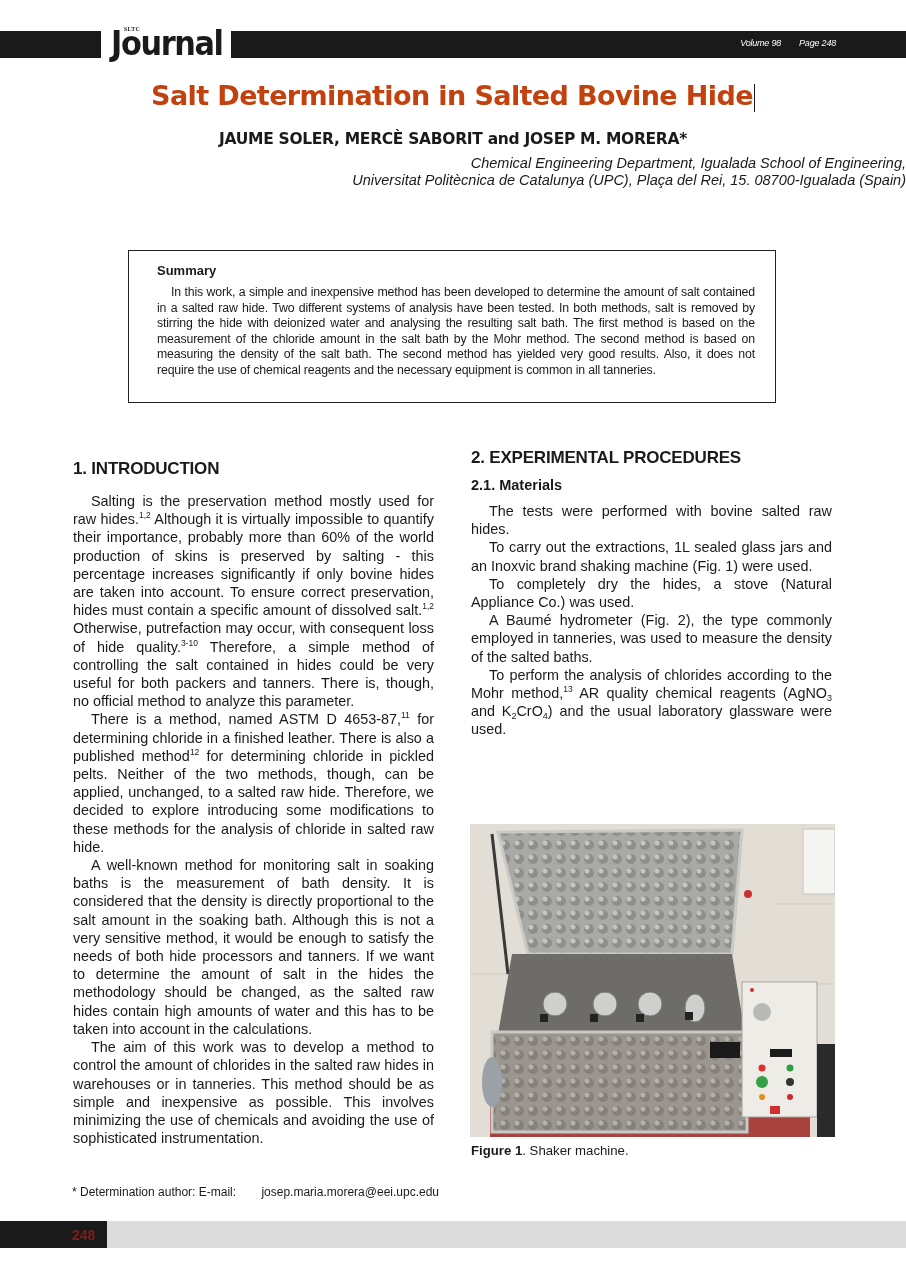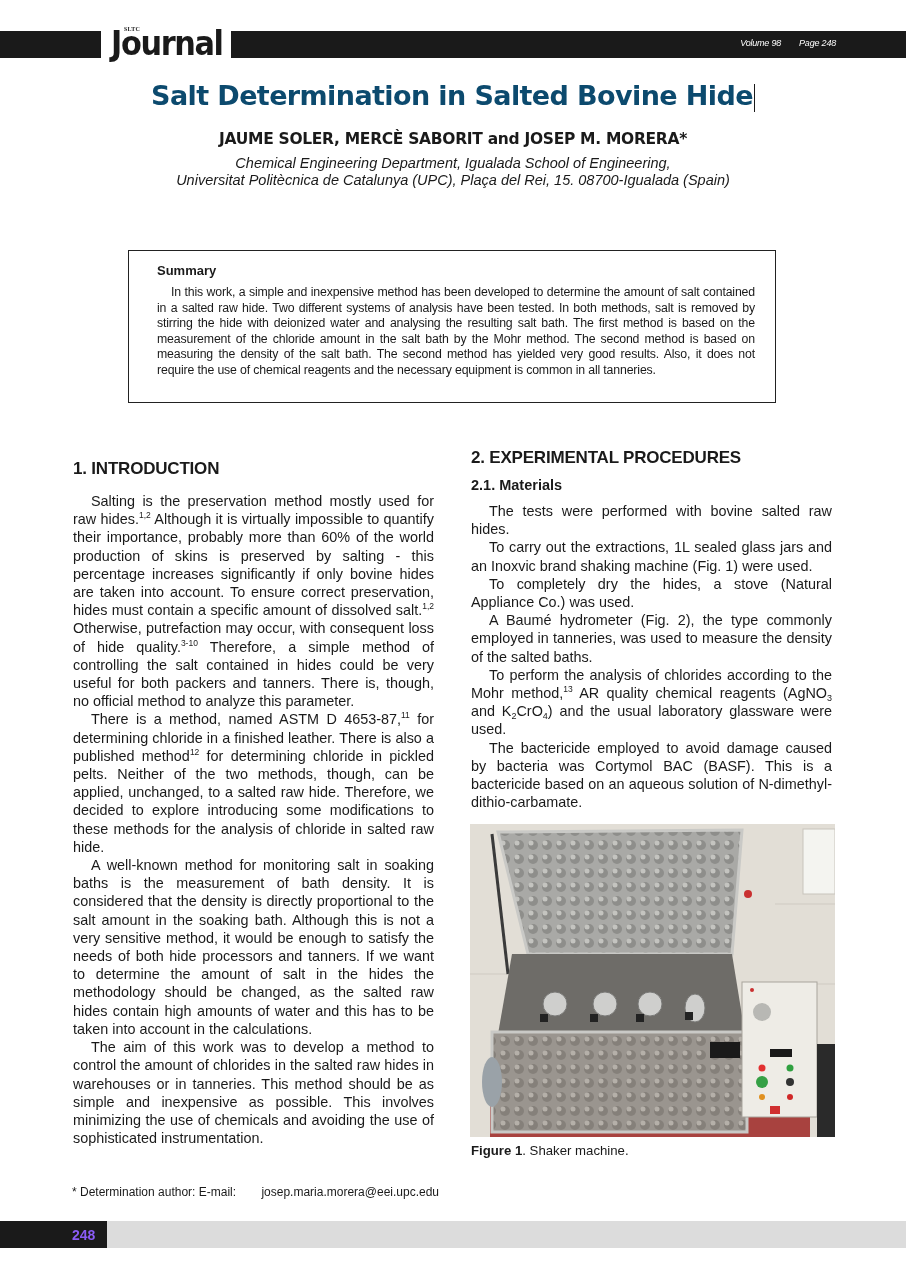--- a/index.html
+++ b/index.html
@@ -8,24 +8,24 @@
   
   .hdr-left { position:absolute; left:0; top:31px; width:101px; height:27px; background:#1a1a1a; }
   .hdr-right { position:absolute; left:231px; top:31px; width:675px; height:27px; background:#1a1a1a; }
   .logo { position:absolute; left:108px; top:24px; width:120px; height:42px; }
   .logo-sup { position:absolute; left:16px; top:2px; font-family:"Liberation Serif", serif; font-size:6px; font-weight:bold; letter-spacing:0.2px; color:#1a1a1a; }
   .logo-main { position:absolute; left:3px; top:0px; font-family:"DejaVu Sans", sans-serif; font-weight:bold; font-size:33px; letter-spacing:-1.5px; color:#1a1a1a; line-height:40px; transform:scaleX(0.92); transform-origin:left; }
   .vol { position:absolute; right:70px; top:38px; color:#ffffff; font-style:italic; font-size:9px; letter-spacing:-0.2px; }
   .vol span { margin-left:18px; }
 
   
-  .title { position:absolute; left:0; width:906px; top:80px; text-align:center; font-family:"DejaVu Sans", sans-serif; font-weight:bold; font-size:27px; letter-spacing:-0.6px; color:#0c4a6e; }
+  .title { position:absolute; left:0; width:906px; top:80px; text-align:center; font-family:"DejaVu Sans", sans-serif; font-weight:bold; font-size:27px; letter-spacing:-0.6px; color:#c2410c; }
   .cursor { display:inline-block; width:1px; height:28px; background:#1a1a1a; vertical-align:middle; margin-left:1px; }
   .authors { position:absolute; left:0; width:906px; top:130px; text-align:center; font-family:"DejaVu Sans", sans-serif; font-weight:bold; font-size:15.5px; letter-spacing:-0.3px; }
-  .affil { position:absolute; left:0; width:906px; top:155px; text-align:center; font-style:italic; font-size:14.5px; line-height:17px; }
+  .affil { position:absolute; left:0; width:906px; top:155px; text-align:right; font-style:italic; font-size:14.5px; line-height:17px; }
 
   
   .summary { position:absolute; left:128px; top:250px; width:648px; height:153px; border:1px solid #222; box-sizing:border-box; padding:12px 20px 0 28px; }
   .summary h3 { margin:0 0 7px 0; font-size:13px; font-weight:bold; }
   .summary p { margin:0; font-size:12.3px; line-height:15.5px; text-align:justify; text-indent:14px; letter-spacing:-0.15px; }
 
   
   .col { position:absolute; font-size:14.4px; line-height:18.2px; }
   .col-left { left:73px; top:458px; width:361px; }
   .col-right { left:471px; top:447px; width:361px; }
@@ -38,21 +38,21 @@
   
   .figure { position:absolute; left:470px; top:824px; width:365px; height:313px; overflow:hidden; background:#dedbd4; }
   .fig-caption { position:absolute; left:471px; top:1143px; font-size:13.2px; }
   .fig-caption b { font-weight:bold;margin-top:43px; }
 
   .footnote { position:absolute; left:72px; top:1185px; font-size:12px; }
   .footnote .email { margin-left:22px; }
 
   
   .ftr-left { position:absolute; left:0; top:1221px; width:107px; height:27px; background:#1a1a1a; }
-  .ftr-num { position:absolute; left:72px; top:1227px; color:#8b5cf6; font-weight:bold; font-size:14px; }
+  .ftr-num { position:absolute; left:72px; top:1227px; color:#7f1d1d; font-weight:bold; font-size:14px; }
   .ftr-right { position:absolute; left:107px; top:1221px; width:799px; height:27px; background:#dcdcdc; }
 </style>
 </head>
 <body>
 
 <div class="hdr-left"></div>
 <div class="logo">
   <span class="logo-main">Journal</span>
   <span class="logo-sup">SLTC</span>
 </div>
@@ -82,21 +82,20 @@
 </div>
 
 <div class="col col-right">
   <h2>2. EXPERIMENTAL PROCEDURES</h2>
   <h4>2.1. Materials</h4>
   <p>The tests were performed with bovine salted raw hides.</p>
   <p>To carry out the extractions, 1L sealed glass jars and an Inoxvic brand shaking machine (Fig. 1) were used.</p>
   <p>To completely dry the hides, a stove (Natural Appliance Co.) was used.</p>
   <p>A Baumé hydrometer (Fig. 2), the type commonly employed in tanneries, was used to measure the density of the salted baths.</p>
   <p><span>To perform the analysis of chlorides according to the Mohr method,</span><sup>13</sup><span> AR quality chemical reagents (AgNO</span><sub>3</sub><span> and K</span><sub>2</sub><span>CrO</span><sub>4</sub><span>) and the usual laboratory glassware were used.</span></p>
-  <p>The bactericide employed to avoid damage caused by bacteria was Cortymol BAC (BASF). This is a bactericide based on an aqueous solution of N-dimethyl-dithio-carbamate.</p>
 </div>
 
 <div class="figure">
   <svg width="365" height="313" viewBox="0 0 365 313">
     <defs>
       <pattern id="dimple" width="14" height="14" patternUnits="userSpaceOnUse">
         <rect width="14" height="14" fill="#a9a9a6"></rect>
         <circle cx="7" cy="7" r="5" fill="#8e8e8b"></circle>
         <circle cx="5" cy="5" r="2.5" fill="#c4c4c0"></circle>
       </pattern>

